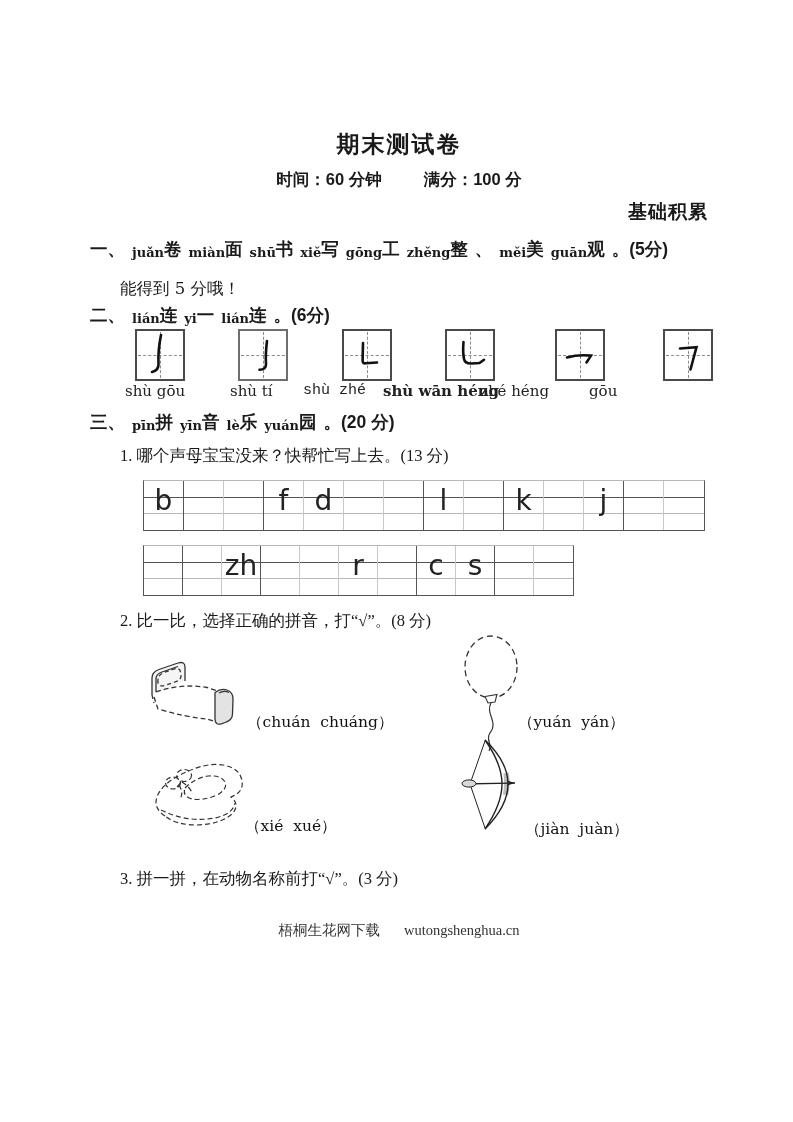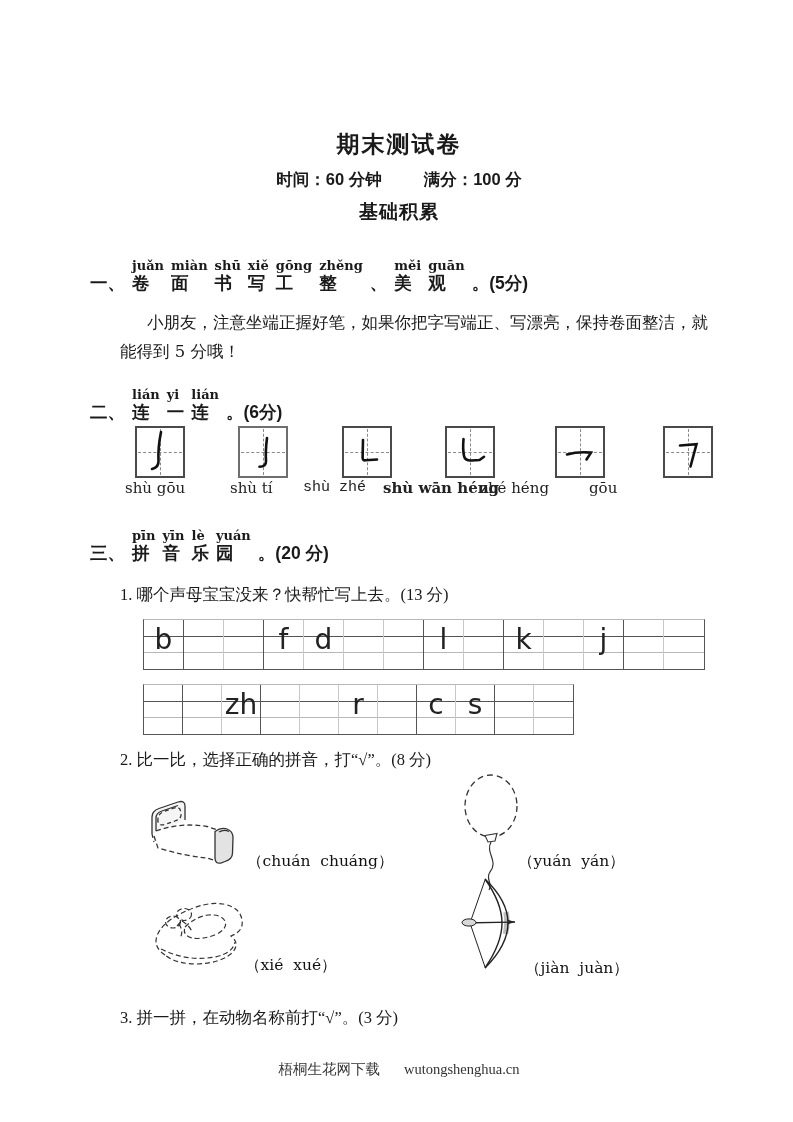--- a/index.html
+++ b/index.html
@@ -4,26 +4,26 @@
 <style>
   html,body{margin:0;padding:0;background:#ffffff;}
   body{width:793px;height:1122px;position:relative;overflow:hidden;
        font-family:"Liberation Serif",serif;color:#1a1a1a;}
   .page{box-sizing:border-box;width:793px;height:1122px;padding:131px 85px 0 90px;}
 
   
   .title{text-align:center;font:bold 23px/26px "Liberation Sans",sans-serif;letter-spacing:2px;}
   .meta{margin-top:12px;display:flex;justify-content:center;gap:42px;
         font:bold 16.5px/20px "Liberation Sans",sans-serif;}
-  .banner{margin-top:11px;text-align:center;font:bold 19px/23px "Liberation Sans",sans-serif;letter-spacing:1px;}
+  .banner{margin-top:11px;text-align:right;font:bold 19px/23px "Liberation Sans",sans-serif;letter-spacing:1px;}
 
   
   .sec{display:flex;align-items:flex-end;gap:7px;margin-top:0;}
   .sec .pre,.sec .suf{font:bold 17.5px/21px "Liberation Sans",sans-serif;white-space:pre;}
-  .rb{display:flex;flex-direction:column;align-items:flex-start;margin-top:20px;}
+  .rb{display:flex;flex-direction:row;align-items:flex-end;}
   .rb .py{font:bold 13px/14px "DejaVu Serif",serif;white-space:pre;}
   .rb .zi{font:bold 17.5px/21px "Liberation Sans",sans-serif;}
 
   .note{margin:14px 0 0 30px;width:590px;font:16.5px/29px "DejaVu Serif",serif;}
   .note .ln1{text-indent:27px;}
 
   
   .boxrow{position:relative;height:52px;margin-top:3px;}
   .sbox{position:absolute;top:0;width:46px;height:48px;border:2px solid #4a4a4a;background:#fff;}
   .sbox .vd{position:absolute;left:50%;top:1px;bottom:1px;border-left:1px dashed #8a8a8a;}
@@ -105,21 +105,20 @@
         <span class="zi">美</span>
       </span>
     <span class="rb">
         <span class="py">guān</span>
         <span class="zi">观</span>
       </span>
     <span class="suf">。(5分)</span>
   </div>
 
   <div class="note">
-    <div class="ln1">小朋友，注意坐端正握好笔，如果你把字写端正、写漂亮，保持卷面整洁，就</div>
     <div class="ln2">能得到 5 分哦！</div>
   </div>
 
   <div class="sec" style="margin-top:2px;">
     <span class="pre">二、</span>
     <span class="rb">
         <span class="py">lián</span>
         <span class="zi">连</span>
       </span>
     <span class="rb">
@@ -201,21 +200,21 @@
         <span class="py">lè</span>
         <span class="zi">乐</span>
       </span>
     <span class="rb">
         <span class="py">yuán</span>
         <span class="zi">园</span>
       </span>
     <span class="suf">。(20 分)</span>
   </div>
 
-  <div class="qtext" style="margin-top:20px;">1. 哪个声母宝宝没来？快帮忙写上去。(13 分)</div>
+  <div class="qtext" style="margin-top:12px;">1. 哪个声母宝宝没来？快帮忙写上去。(13 分)</div>
 
   <div class="pg pg1">
     <div class="c t">b</div>
     <div class="c"></div>
     <div class="c t"></div>
     <div class="c">f</div>
     <div class="c">d</div>
     <div class="c"></div>
     <div class="c t"></div>
     <div class="c">l</div>

